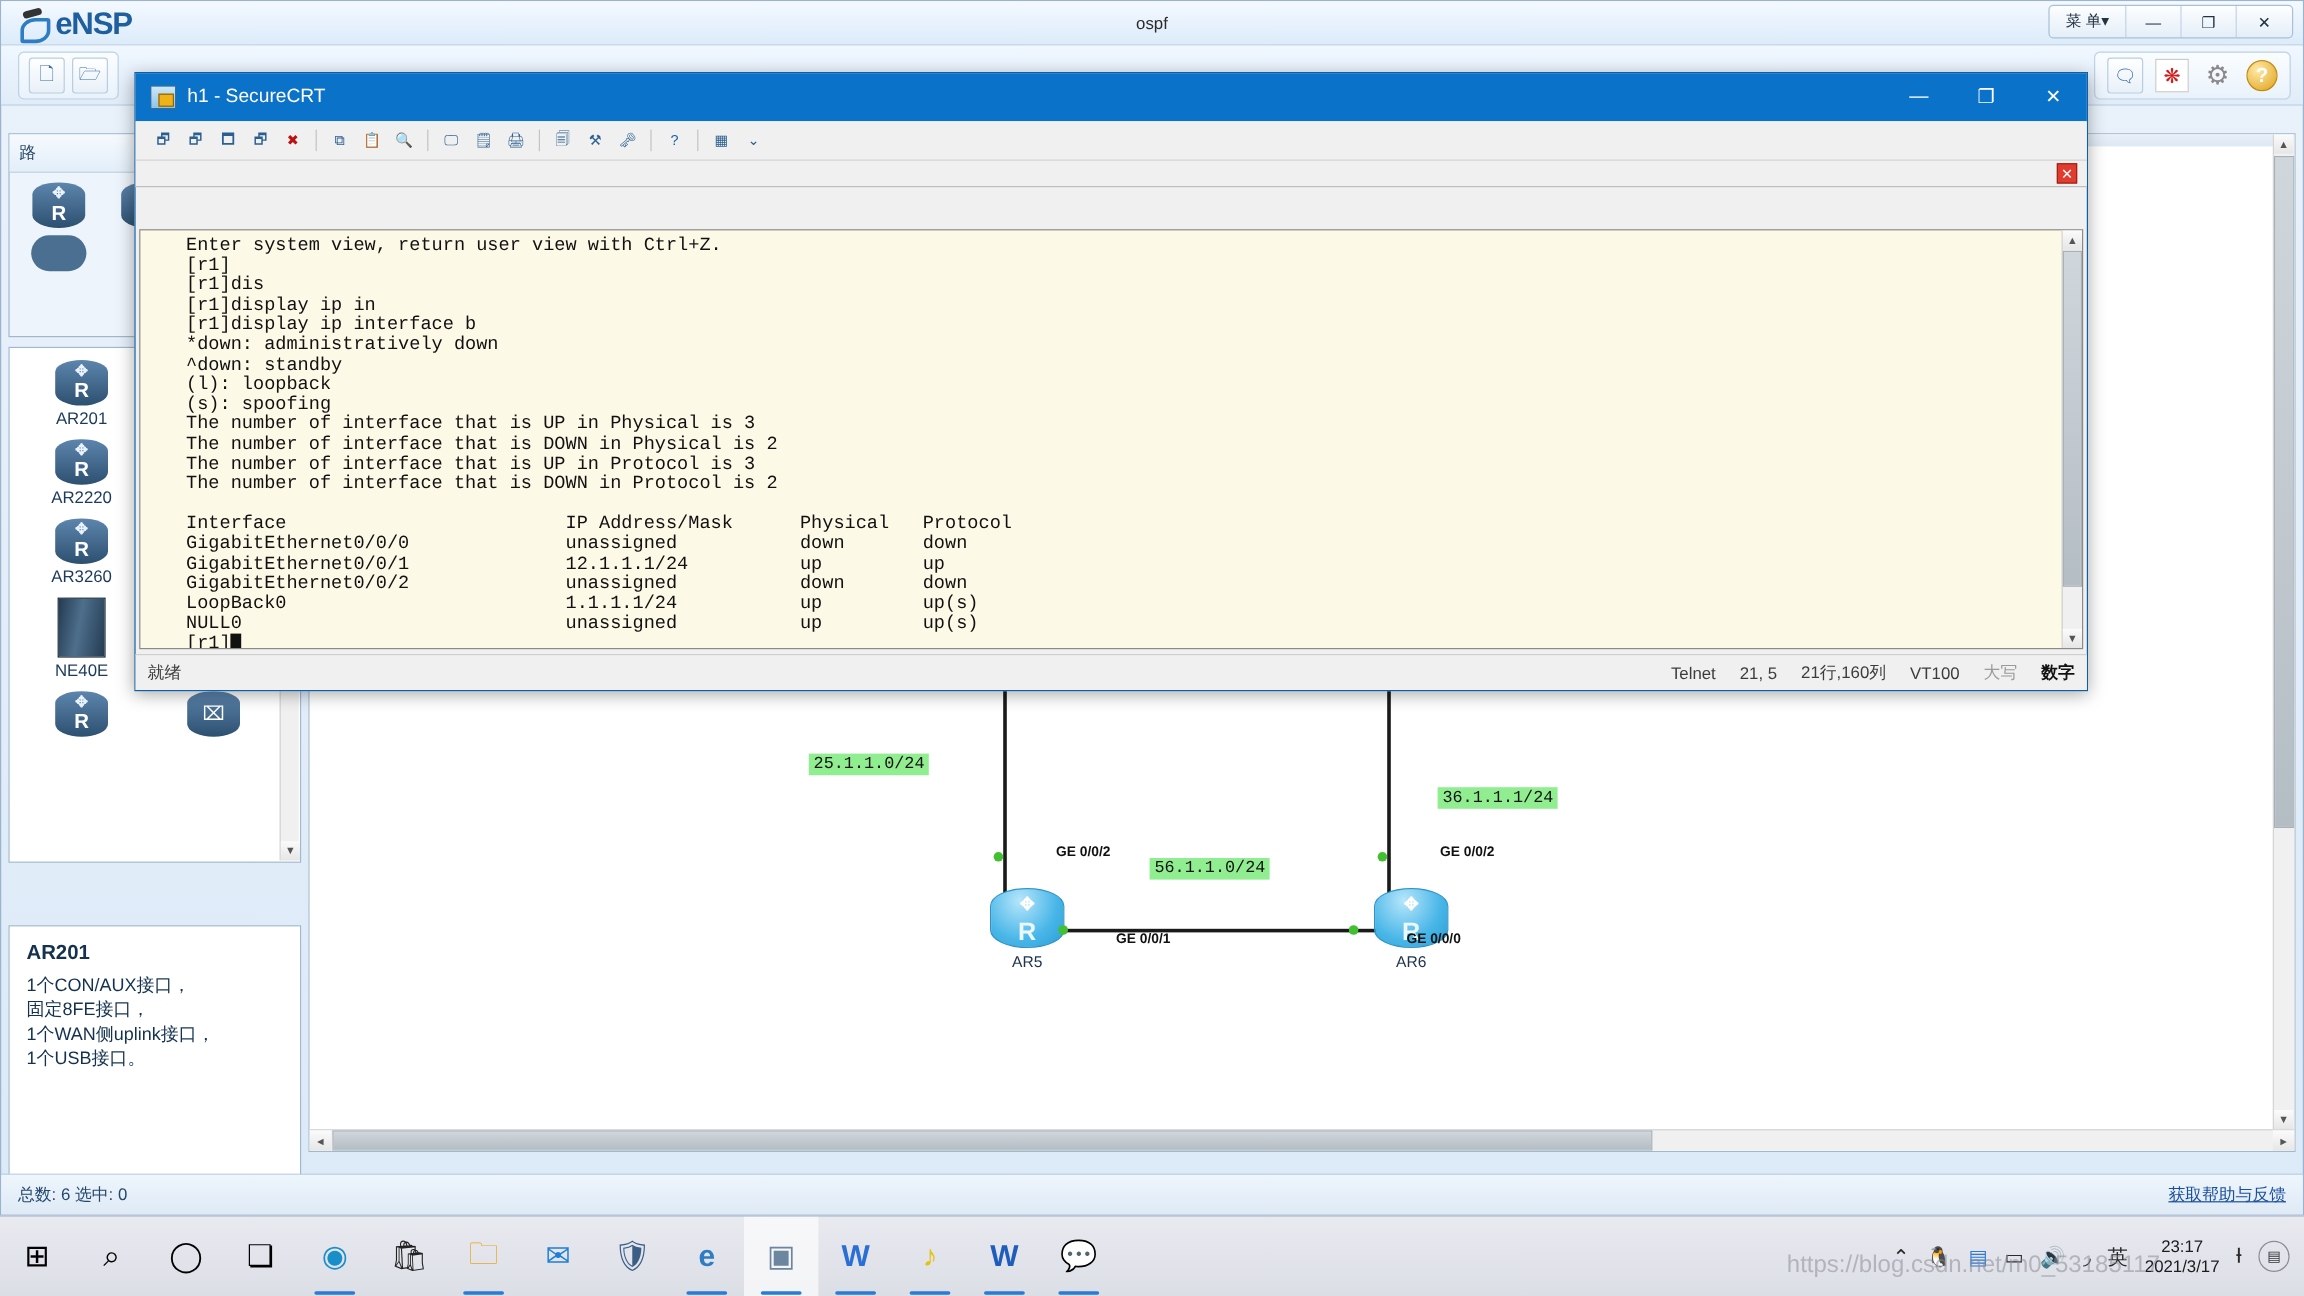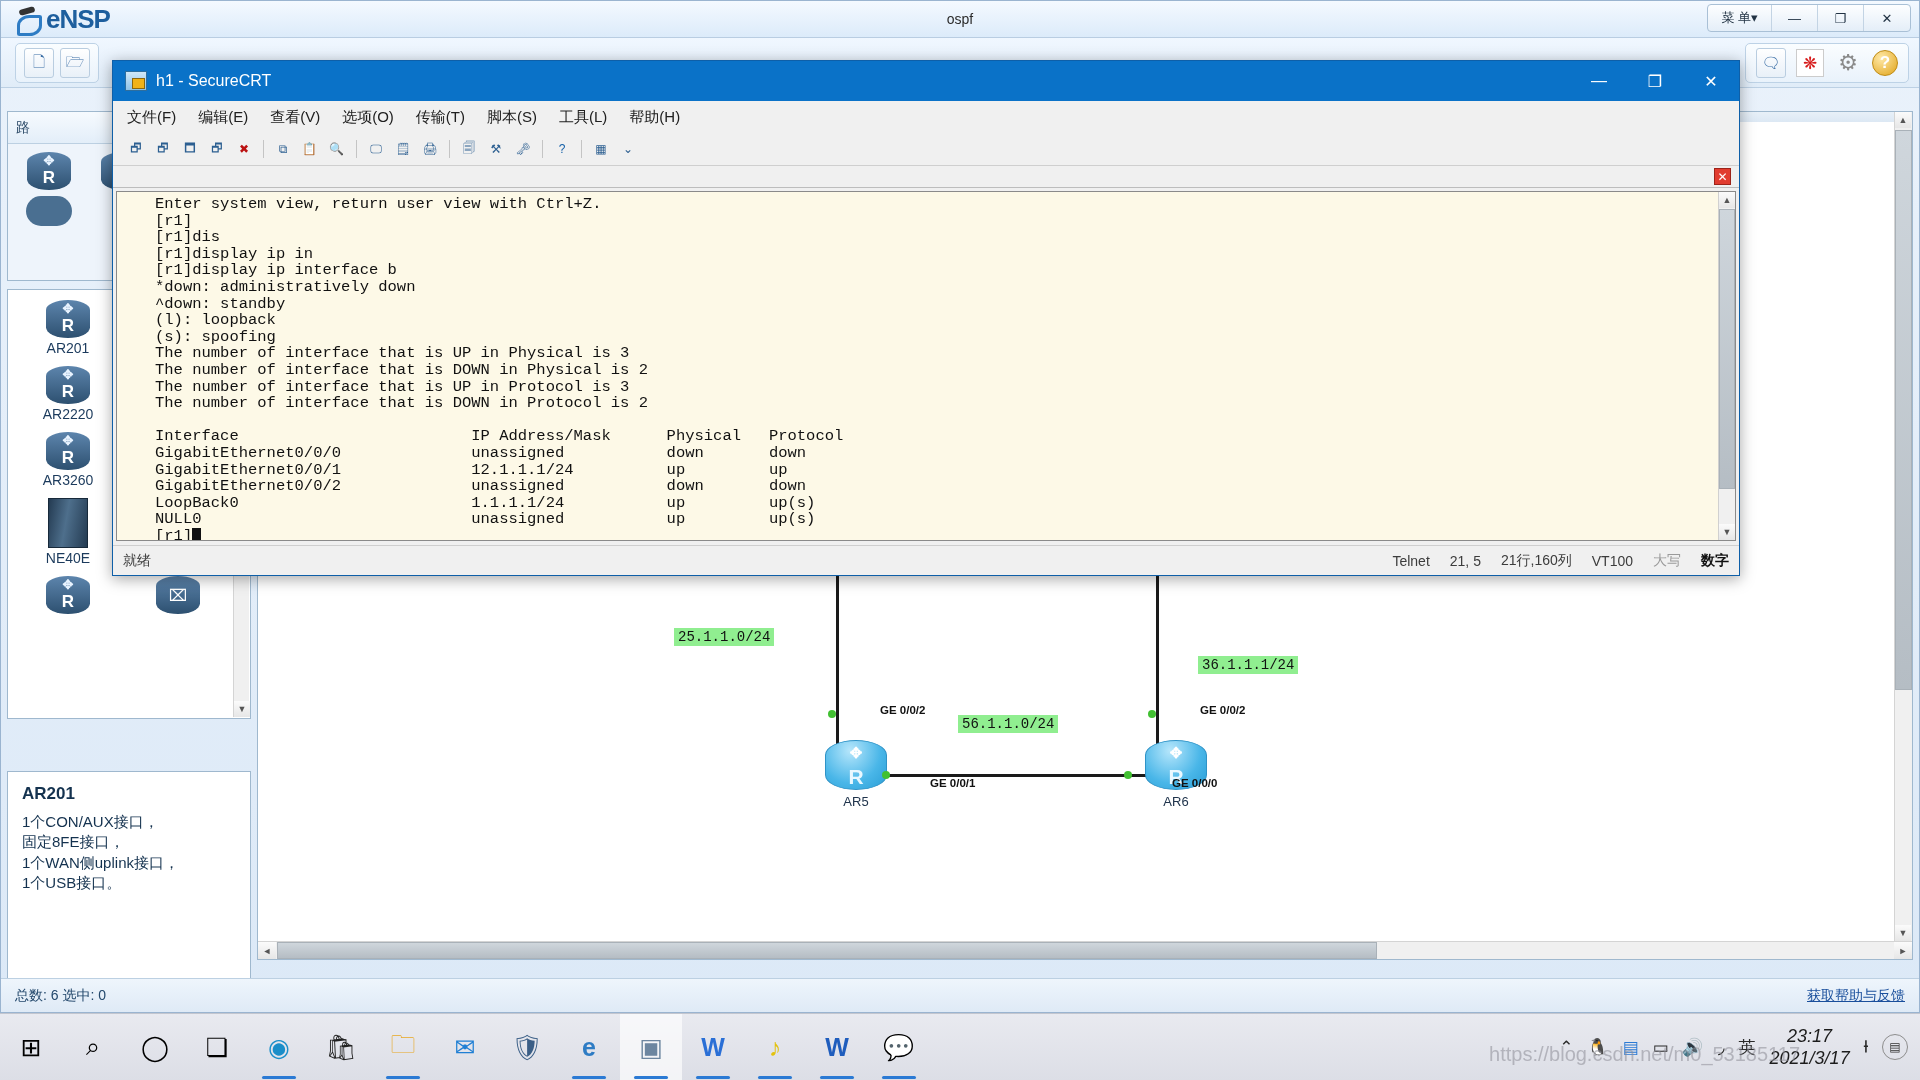--- a/index.html
+++ b/index.html
@@ -176,21 +176,21 @@
      display:flex; align-items:center; }
   .tb-item { width:62px; height:67px; display:flex; align-items:center;
      justify-content:center; position:relative; }
   .tb-item.active { background:rgba(255,255,255,.65); }
   .tb-item .under { position:absolute; bottom:2px; left:14px; width:34px; height:3px;
      background:#2b7ad4; border-radius:2px; }
   .tbi { width:34px; height:34px; display:flex; align-items:center; justify-content:center;
      font-size:25px; }
   #tray { margin-left:auto; display:flex; align-items:center; gap:14px; padding-right:12px;
      font-size:17px; color:#2a2a2a; }
-  #clock { font-size:18px; line-height:1.25; text-align:center; color:#1c1c1c;font-style:italic; }
+  #clock { font-size:14px; line-height:1.25; text-align:center; color:#1c1c1c; }
   #watermark { position:absolute; right:120px; bottom:14px; font-size:20px;
      color:rgba(140,140,150,.55); pointer-events:none; white-space:nowrap;}
   #tray-badge { width:26px;height:26px;border-radius:50%;border:1px solid #8d8d8d;
      display:flex;align-items:center;justify-content:center;font-size:12px;color:#333;}
 </style>
 </head>
 <body>
 
 <div id="ensp-window">
 
@@ -398,30 +398,20 @@
   <div id="crt-title">
     <span id="crt-title-icon"></span>
     <span>h1 - SecureCRT</span>
     <div id="crt-winbtns">
       <div>—</div>
       <div>❐</div>
       <div>✕</div>
     </div>
   </div>
 
-  <div id="crt-menu">
-    <span>文件(F)</span>
-    <span>编辑(E)</span>
-    <span>查看(V)</span>
-    <span>选项(O)</span>
-    <span>传输(T)</span>
-    <span>脚本(S)</span>
-    <span>工具(L)</span>
-    <span>帮助(H)</span>
-  </div>
 
   <div id="crt-toolbar">
     <div class="ctb">🗗</div>
     <div class="ctb">🗗</div>
     <div class="ctb">🗖</div>
     <div class="ctb">🗗</div>
     <div class="ctb" style="color:#b11;">✖</div>
     <div class="ctb-sep"></div>
     <div class="ctb">⧉</div>
     <div class="ctb">📋</div>

